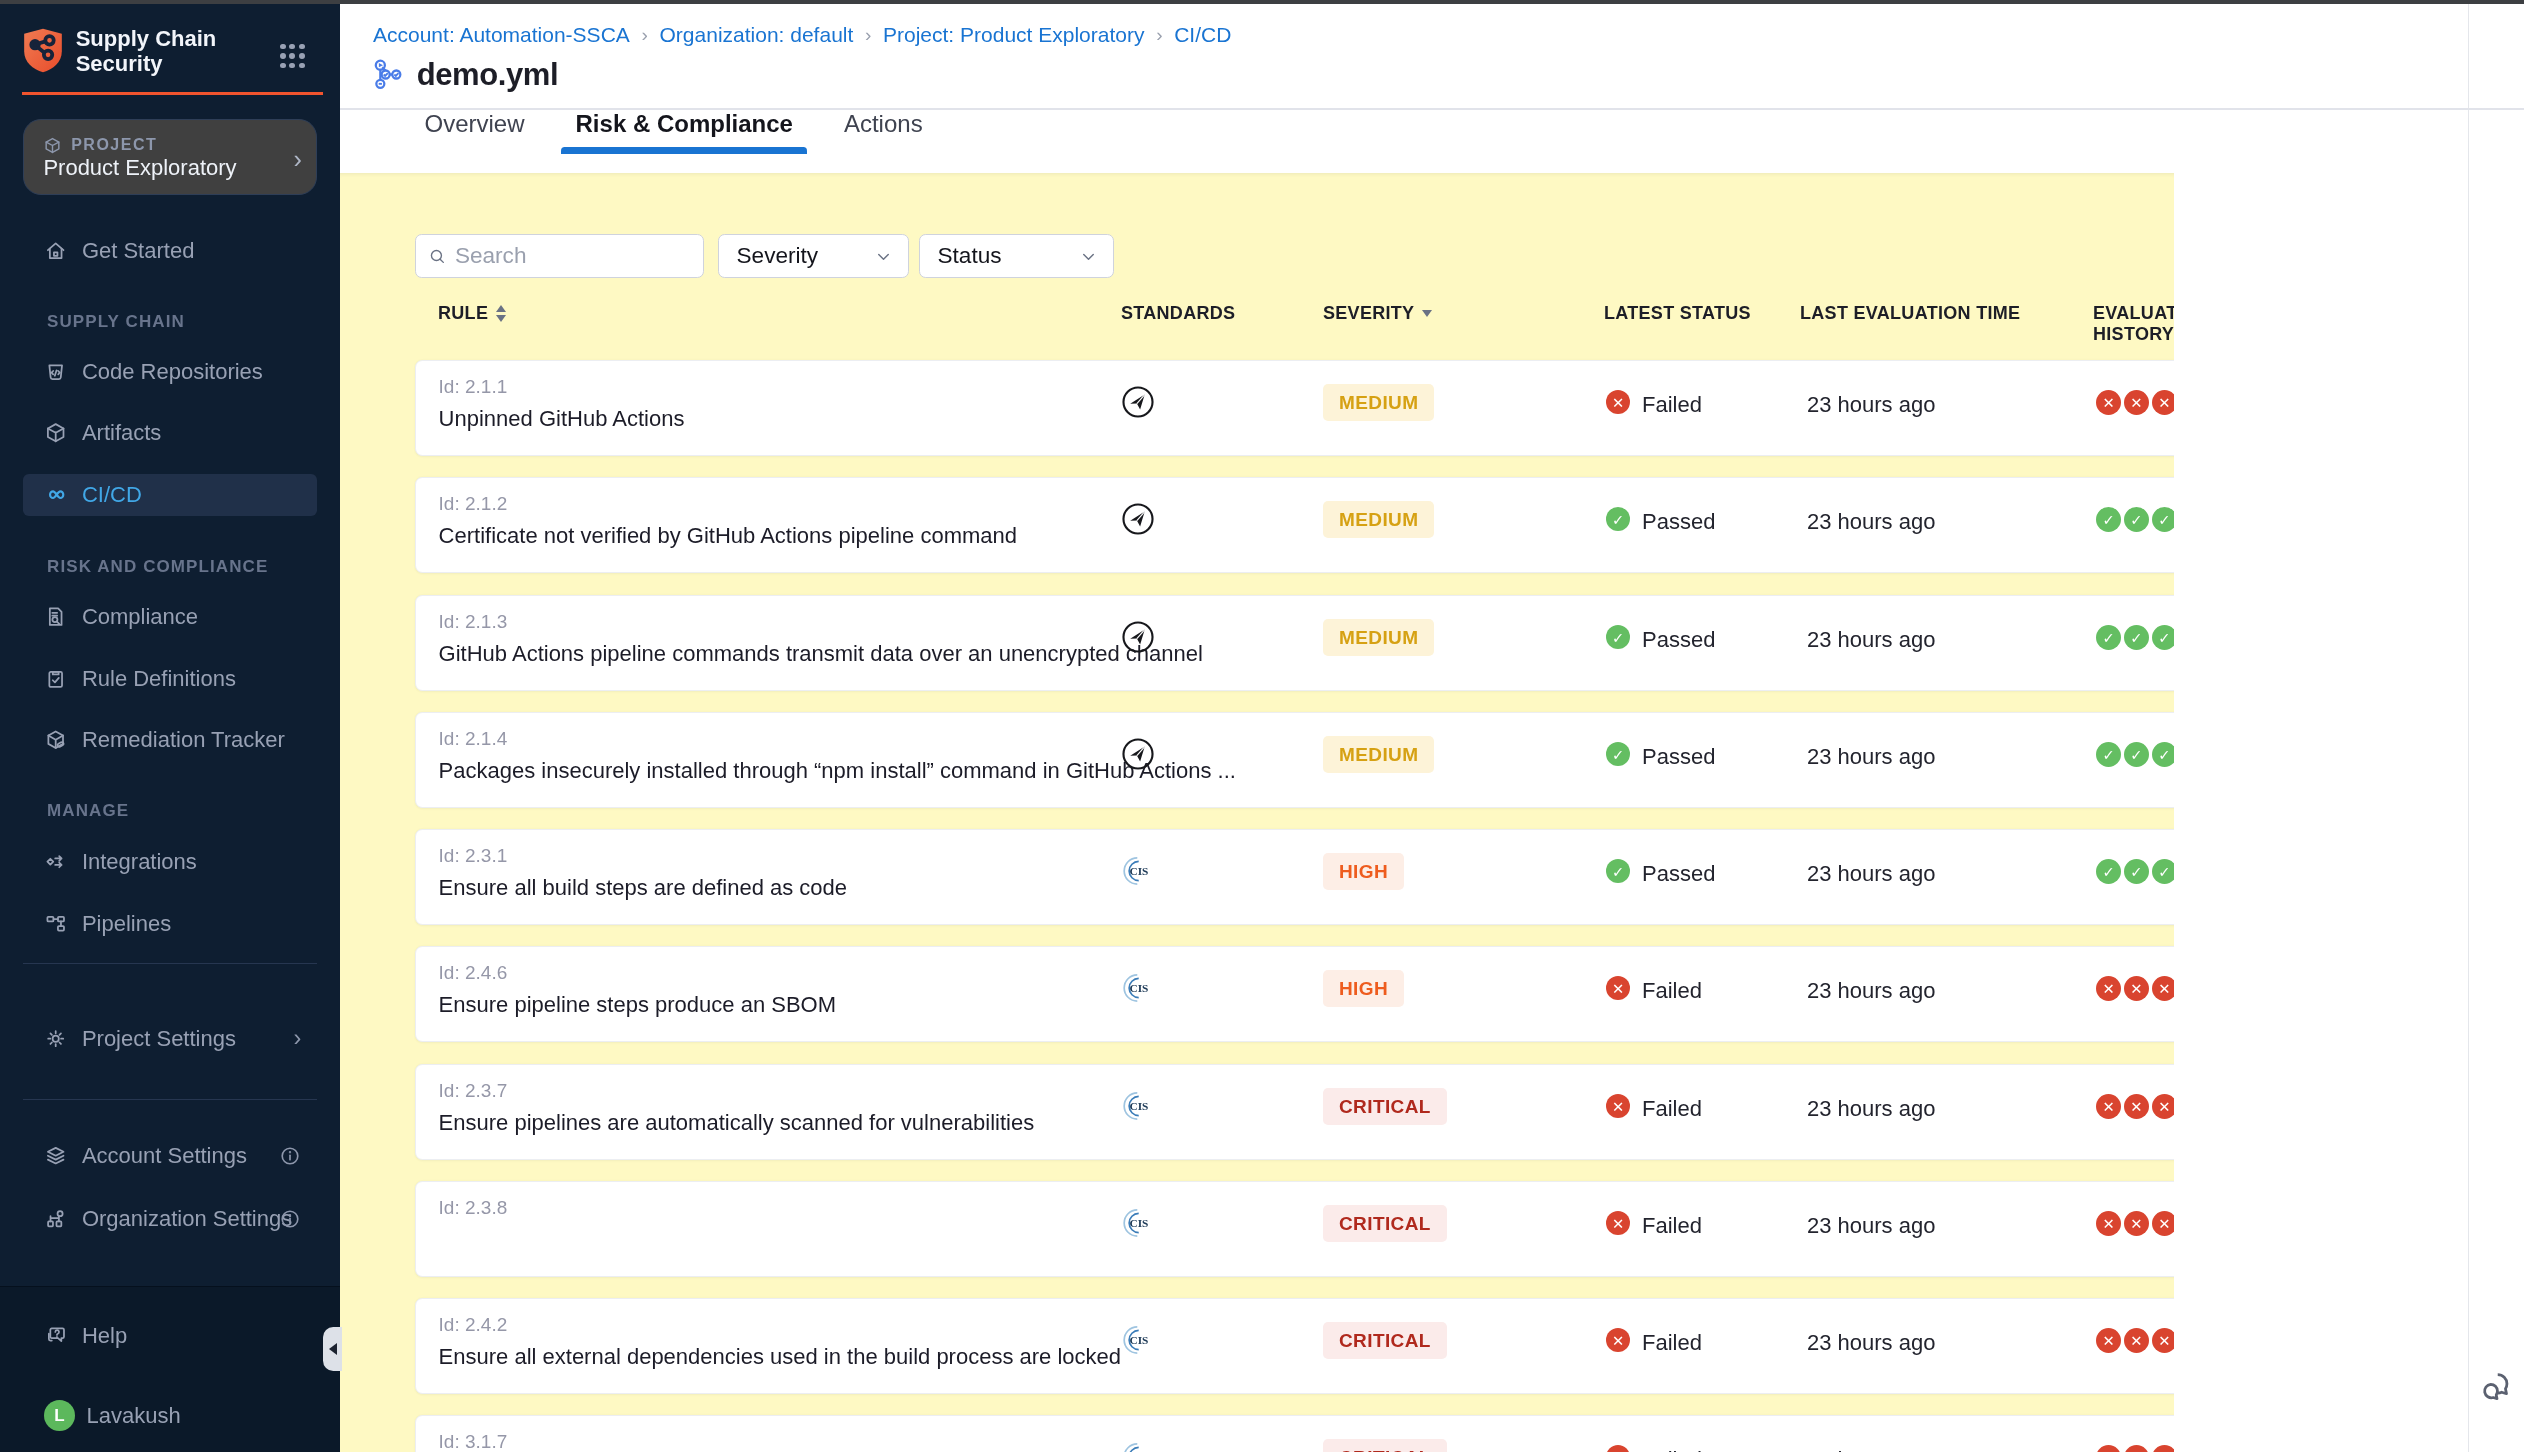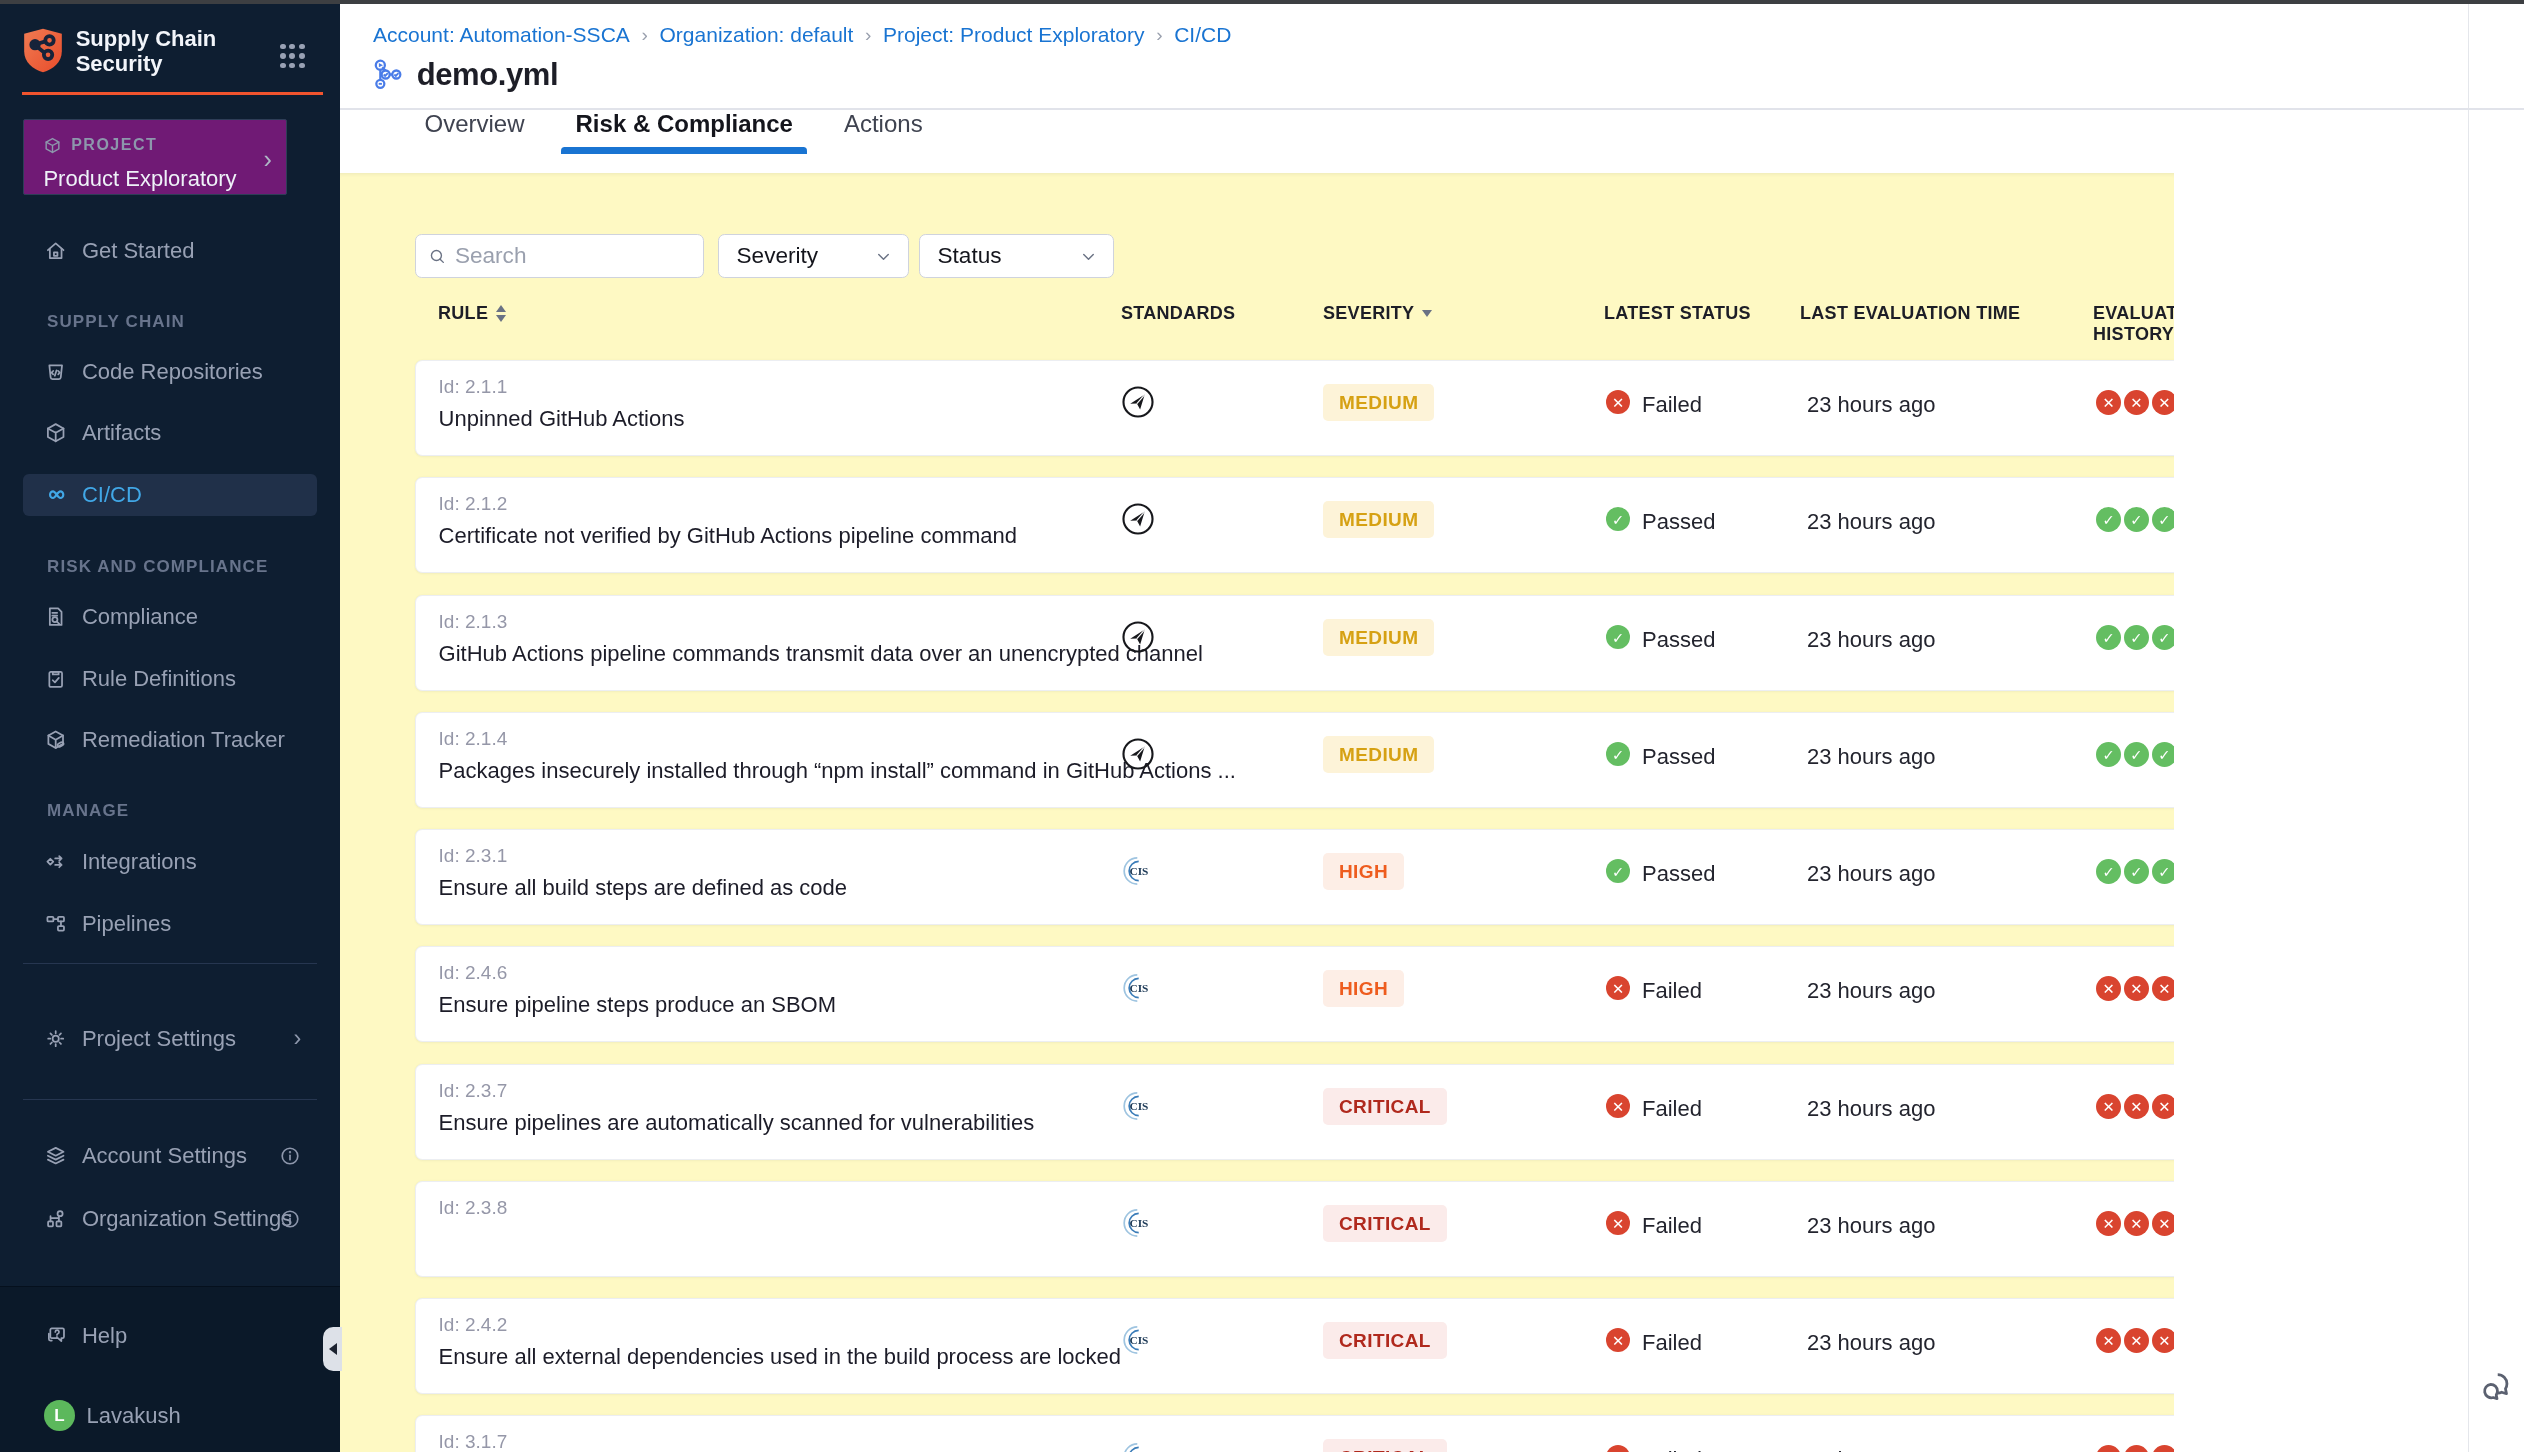--- a/index.html
+++ b/index.html
@@ -15,26 +15,26 @@
              background:#0e1e31; z-index:50; }
   .sb-bottom { position:absolute; left:0; top:1282px; width:340px; height:167px;
                background:#0b1929; border-top:1.5px solid #05101d; }
   .logo-wrap { position:absolute; left:22px; top:22px; display:flex; gap:11.7px; align-items:center; }
   .logo-title { color:#f2f5fa; font-size:22px; font-weight:bold; line-height:25px; }
   .grid-icon { position:absolute; left:280px; top:40px; display:grid;
                grid-template-columns:repeat(3,5.8px); grid-gap:3.7px; }
   .grid-icon span { width:5.8px; height:5.8px; border-radius:50%; background:#98a1b4; }
   .brand-line { position:absolute; left:22px; top:88px; width:301px; height:2.9px; background:#f1542e; }
 
-  .project-card { position:absolute; left:23.4px; top:115px; width:264px; height:76px;
-                  background:#701a75; border:1.5px solid #2e3e57; border-radius:2px; }
+  .project-card { position:absolute; left:23.4px; top:115px; width:294px; height:76px;
+                  background:#404040; border:1.5px solid #2e3e57; border-radius:18px; }
   .project-label-row { position:absolute; left:19px; top:16px; display:flex; align-items:center; gap:8.8px;
                        color:#8d97ac; }
   .project-label { font-size:16px; font-weight:bold; letter-spacing:1.5px; }
-  .project-name { position:absolute; left:19px; top:46px; font-size:22px; color:#eef2f8; }
+  .project-name { position:absolute; left:19px; top:35px; font-size:22px; color:#eef2f8; }
   .project-chevron { position:absolute; right:14.6px; top:25px; color:#aeb6c6; font-size:25px; }
 
   .nav-item { position:absolute; left:23.4px; width:294px; height:42px; display:flex;
               align-items:center; gap:14.6px; padding-left:20.5px; color:#98a1b4;
               font-size:22px; border-radius:5.8px; cursor:pointer; }
   .nav-item.active { background:#203049; color:#41a7e6; }
   .nav-icon { width:23.4px; height:23.4px; flex:0 0 23.4px; }
   .sec-label { position:absolute; left:47px; color:#68748c; font-size:17px;
                font-weight:bold; letter-spacing:1.1px; }
   .sb-divider { position:absolute; left:23.4px; width:294px; height:1.5px; background:#263650; }

